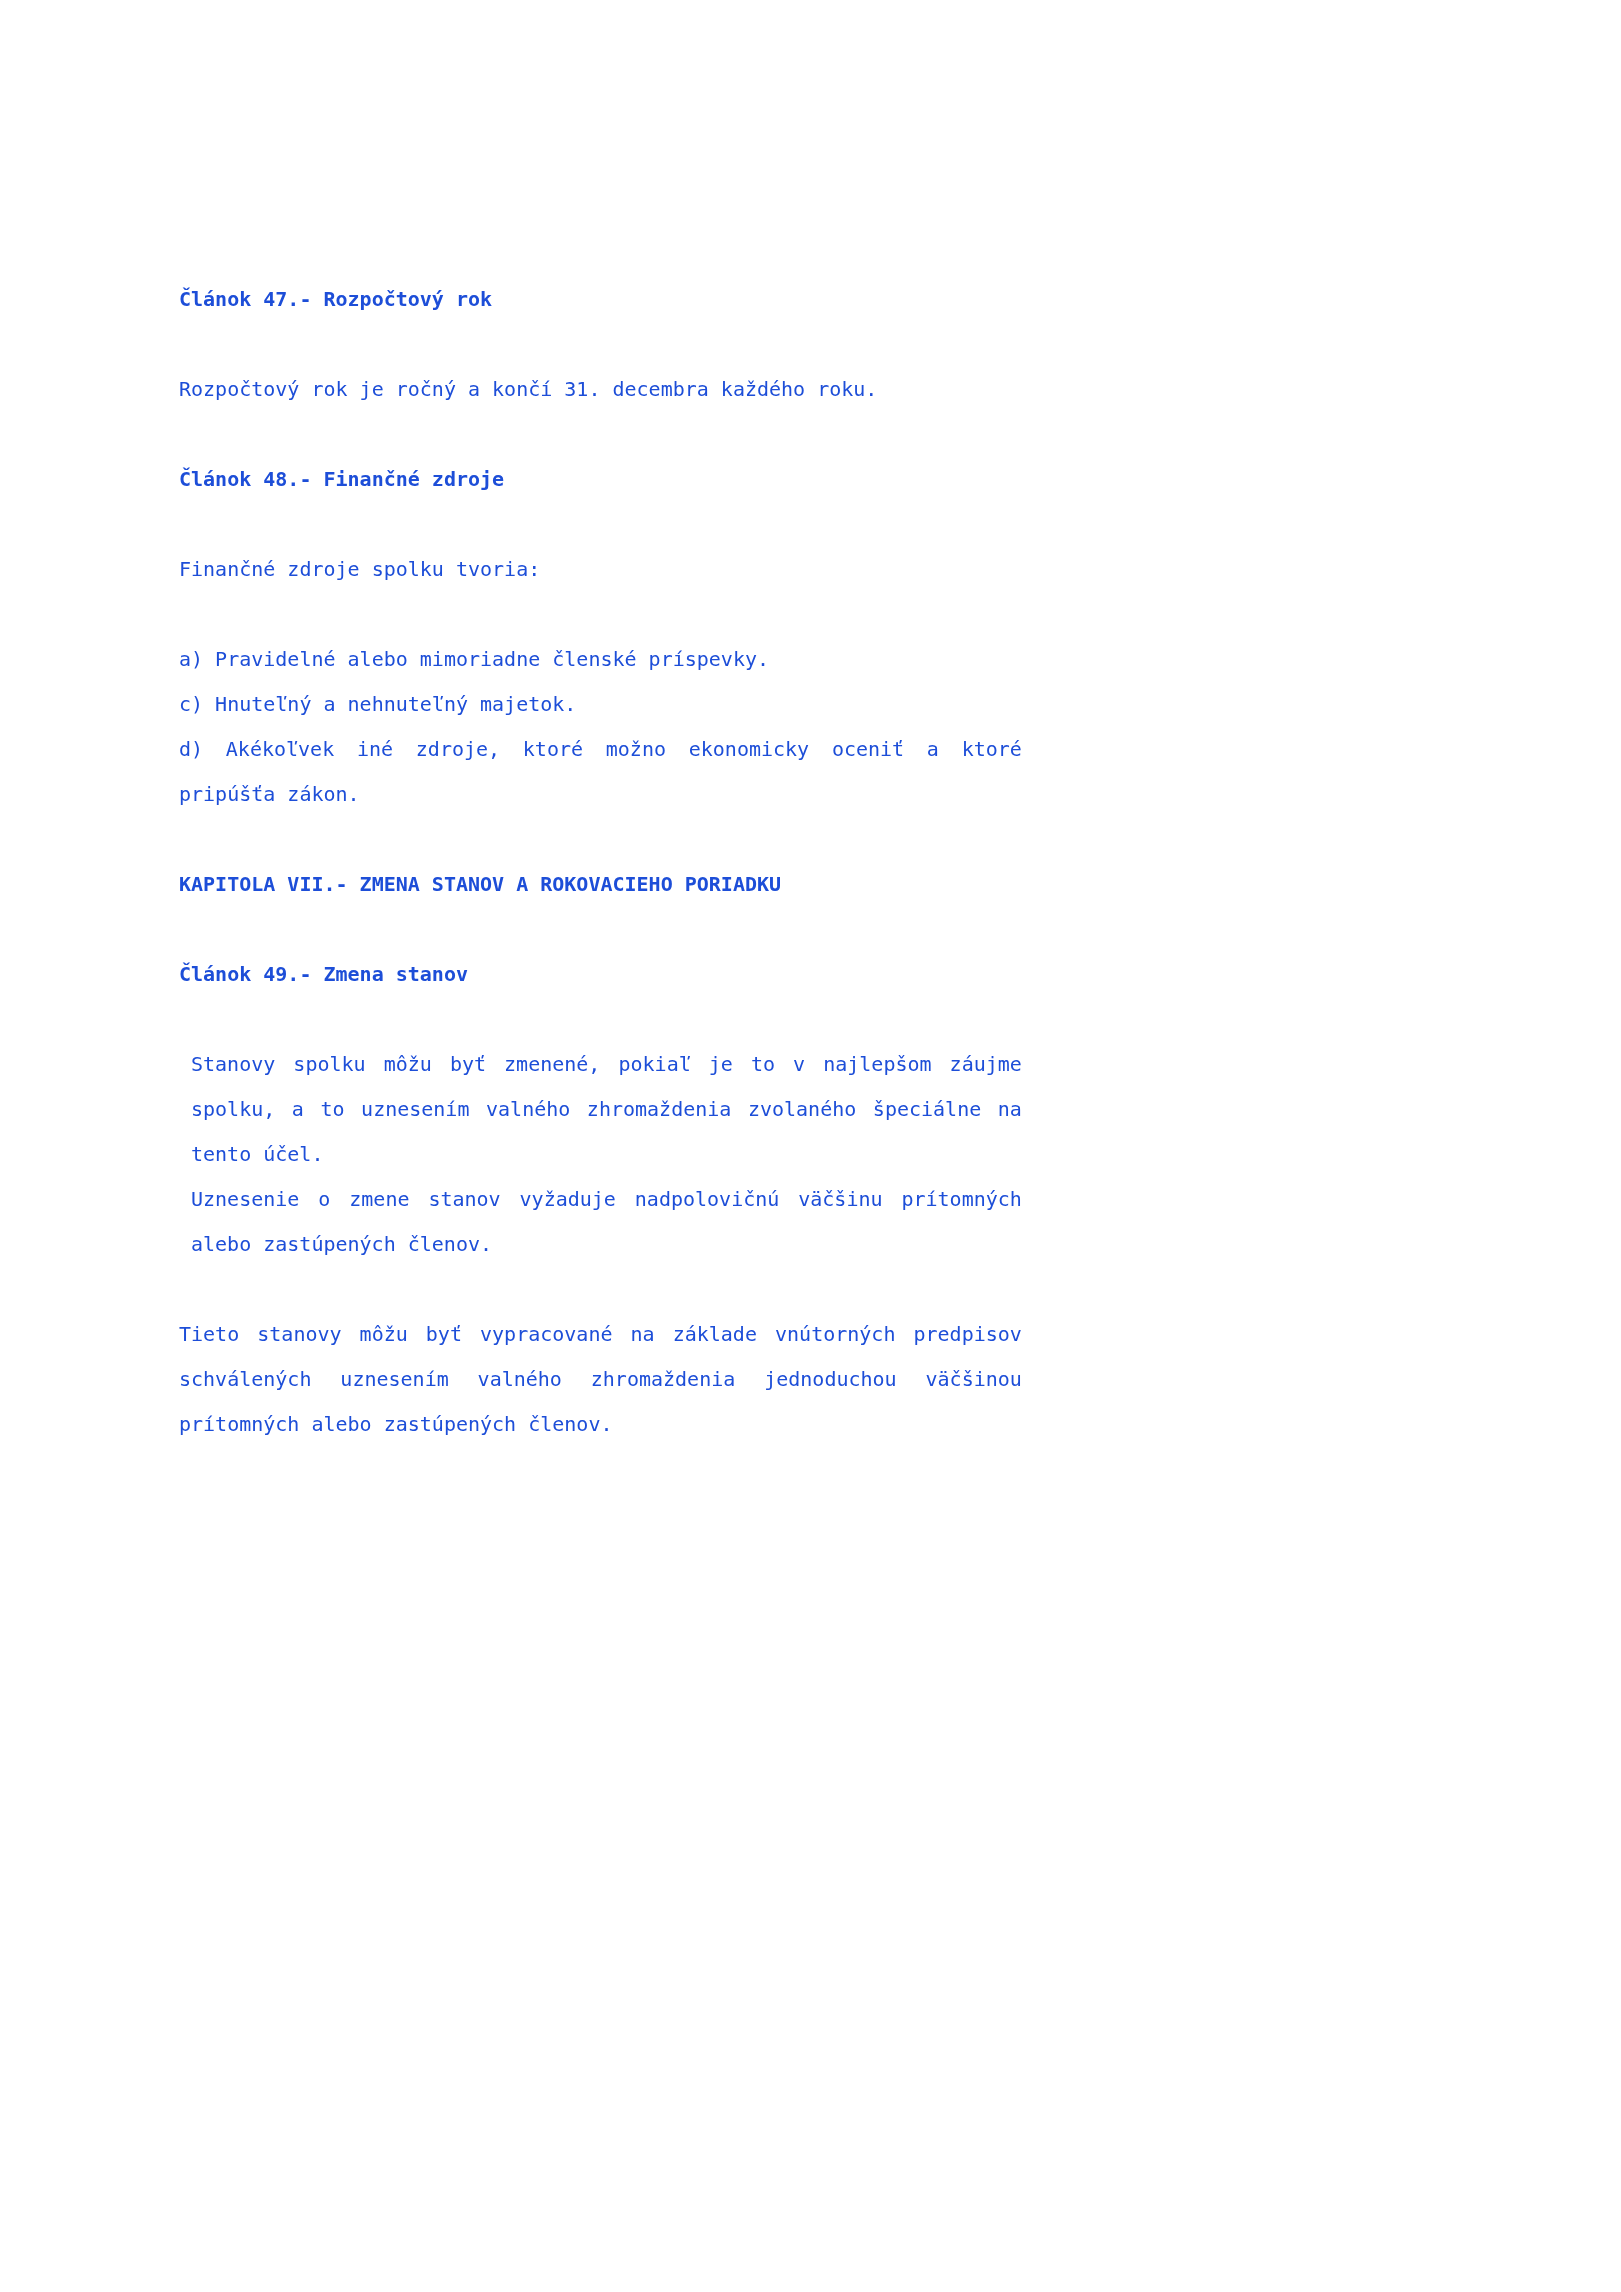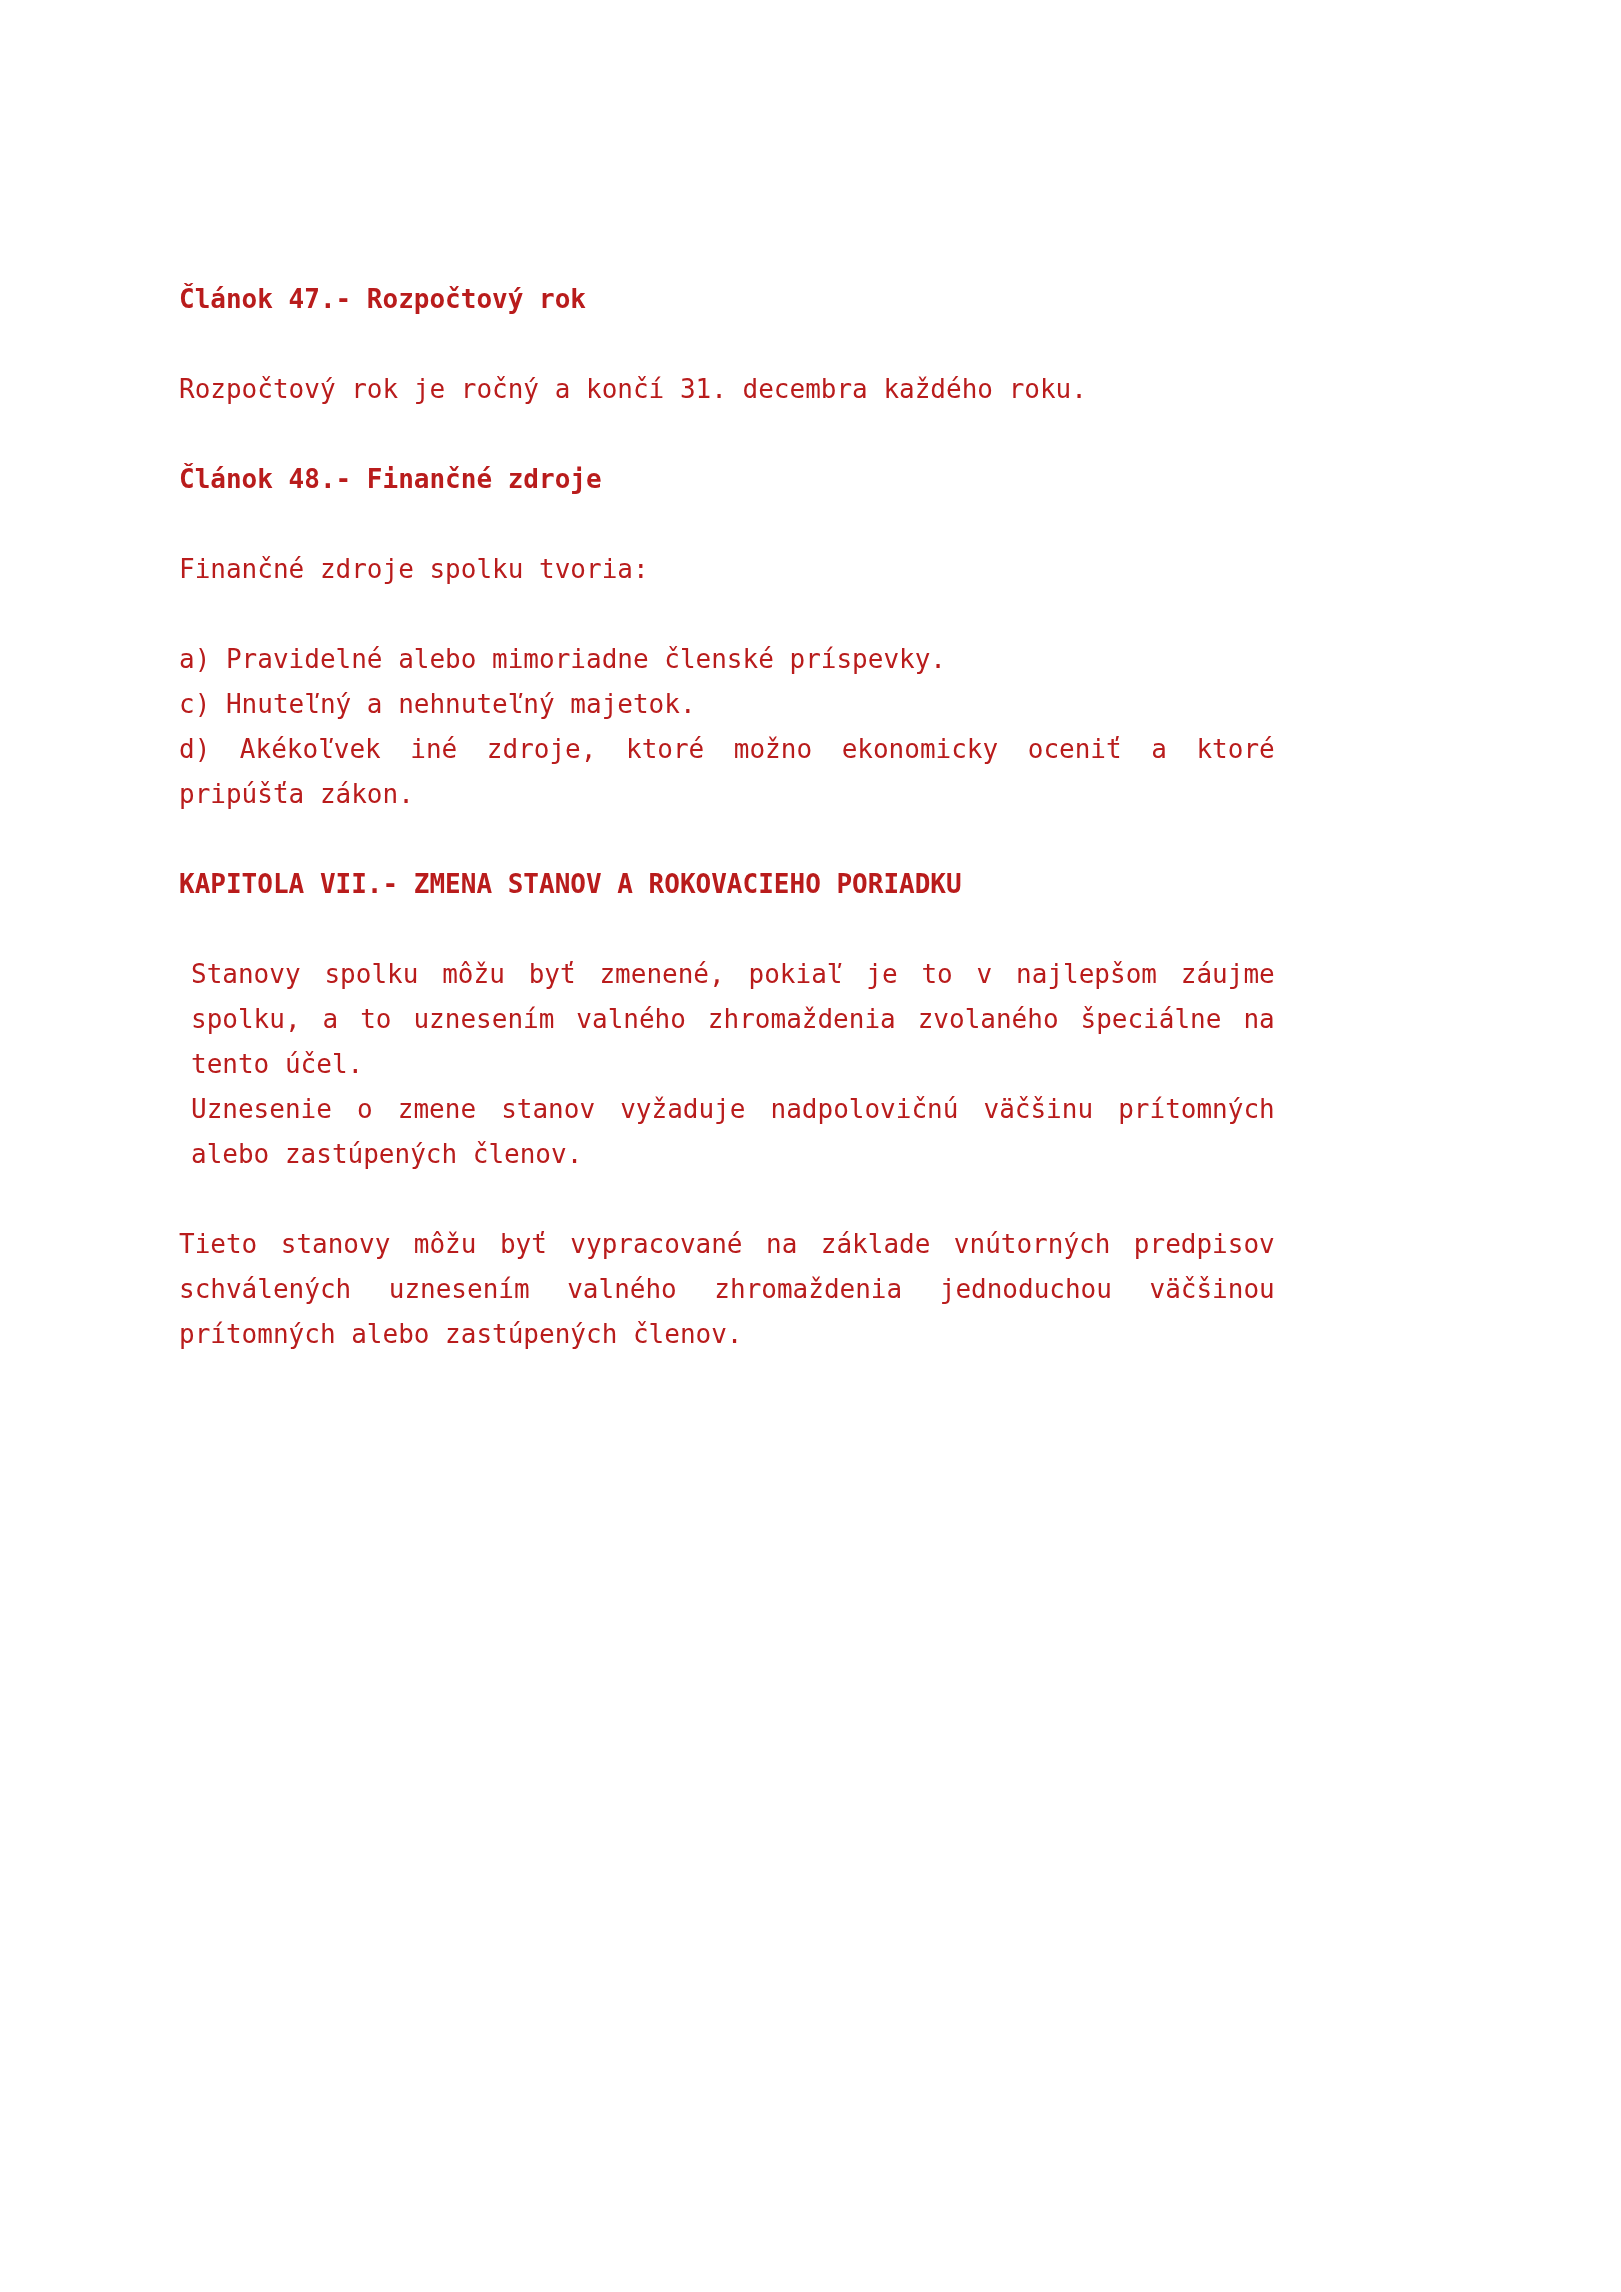--- a/index.html
+++ b/index.html
@@ -12,23 +12,23 @@
     width: 1621px;
     height: 2293px;
     background: #ffffff;
     overflow: hidden;
     box-sizing: border-box;
     padding: 277px 0 0 179px;
   }
   .content {
     width: 70ch;
     font-family: "DejaVu Sans Mono", "Liberation Mono", monospace;
-    font-size: 26px;
+    font-size: 20px;
     line-height: 45px;
-    color: #b91c1c;
+    color: #1d4ed8;
     letter-spacing: 0;
   }
   .doc-heading {
     font-size: inherit;
     font-weight: bold;
     margin: 0 0 45px 0;
     text-align: left;
     white-space: nowrap;
   }
   .doc-paragraph {
@@ -58,20 +58,21 @@
       <h2 class="doc-heading">Článok 47.- Rozpočtový rok</h2>
       <p class="doc-paragraph">Rozpočtový rok je ročný a končí 31. decembra každého roku.</p>
       <h2 class="doc-heading">Článok 48.- Finančné zdroje</h2>
       <p class="doc-paragraph">Finančné zdroje spolku tvoria:</p>
       <div class="doc-list">
         <div class="doc-list-item">a) Pravidelné alebo mimoriadne členské príspevky.</div>
         <div class="doc-list-item">c) Hnuteľný a nehnuteľný majetok.</div>
         <div class="doc-list-item">d) Akékoľvek iné zdroje, ktoré možno ekonomicky oceniť a ktoré pripúšťa zákon.</div>
       </div>
       <h2 class="doc-heading">KAPITOLA VII.- ZMENA STANOV A ROKOVACIEHO PORIADKU</h2>
+      <h2 class="doc-heading">Článok 49.- Zmena stanov</h2>
       <div class="doc-paragraph-group">
         <p class="doc-paragraph">Stanovy spolku môžu byť zmenené, pokiaľ je to v najlepšom záujme spolku, a to uznesením valného zhromaždenia zvolaného špeciálne na tento účel.</p>
         <p class="doc-paragraph">Uznesenie o zmene stanov vyžaduje nadpolovičnú väčšinu prítomných alebo zastúpených členov.</p>
       </div>
       <p class="doc-paragraph">Tieto stanovy môžu byť vypracované na základe vnútorných predpisov schválených uznesením valného zhromaždenia jednoduchou väčšinou prítomných alebo zastúpených členov.</p>
     </div>
 </div>
 
 
 </body></html>

